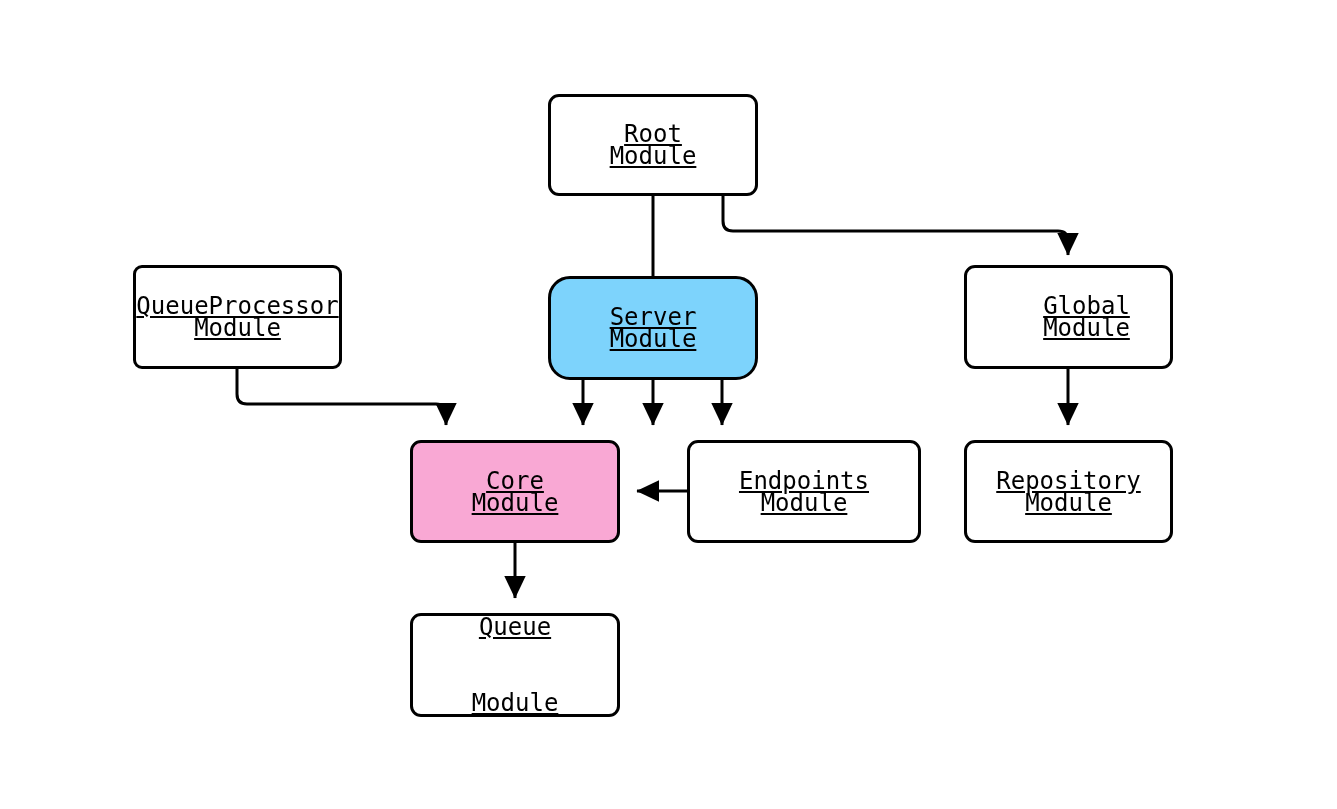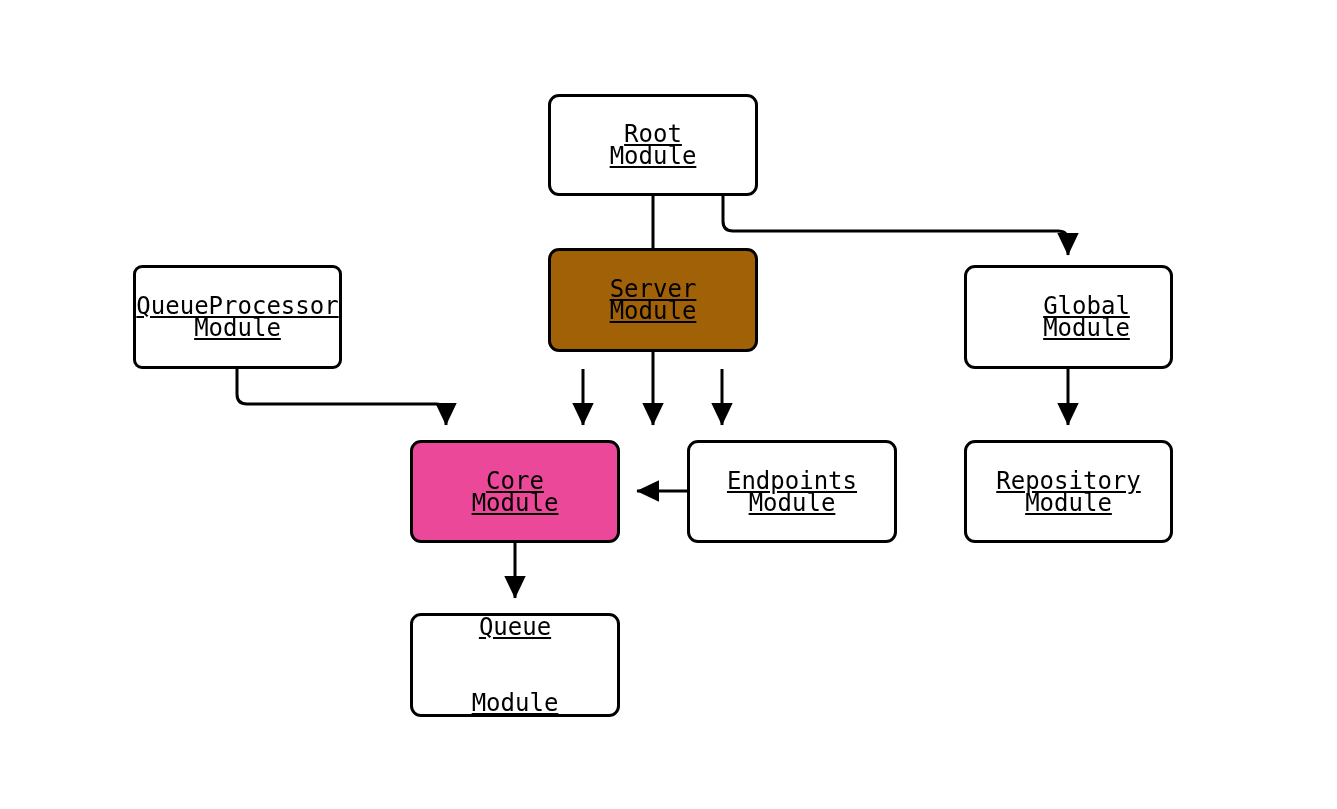--- a/index.html
+++ b/index.html
@@ -75,36 +75,36 @@
   <div class="node" style="left: 548px; top: 94px; width: 210px; height: 102px; background: rgb(255, 255, 255); border-color: rgb(0, 0, 0); border-width: 3px; border-radius: 11px;">
     <div class="node-line" style="color: rgb(0, 0, 0);">Root</div>
     <div class="node-line" style="color: rgb(0, 0, 0);">Module</div>
   </div>
 
   <div class="node" style="left: 133px; top: 265px; width: 209px; height: 104px; background: rgb(255, 255, 255); border-color: rgb(0, 0, 0); border-width: 3px; border-radius: 9px;">
     <div class="node-line" style="color: rgb(0, 0, 0);">QueueProcessor</div>
     <div class="node-line" style="color: rgb(0, 0, 0);">Module</div>
   </div>
 
-  <div class="node" style="left: 548px; top: 248px; width: 210px; height: 104px; background: #a16207; border-color: rgb(0, 0, 0); border-width: 3px; border-radius: 11px;">
+  <div class="node" style="left: 548px; top: 276px; width: 210px; height: 104px; background: #7dd3fc; border-color: rgb(0, 0, 0); border-width: 3px; border-radius: 22px;">
     <div class="node-line" style="color: rgb(0, 0, 0);">Server</div>
     <div class="node-line" style="color: rgb(0, 0, 0);">Module</div>
   </div>
 
   <div class="node" style="left: 964px; top: 265px; width: 209px; height: 104px; background: rgb(255, 255, 255); border-color: rgb(0, 0, 0); border-width: 3px; border-radius: 11px; padding-left: 36px;">
     <div class="node-line" style="color: rgb(0, 0, 0);">Global</div>
     <div class="node-line" style="color: rgb(0, 0, 0);">Module</div>
   </div>
 
-  <div class="node" style="left: 410px; top: 440px; width: 210px; height: 103px; background: #ec4899; border-color: rgb(0, 0, 0); border-width: 3px; border-radius: 11px;">
+  <div class="node" style="left: 410px; top: 440px; width: 210px; height: 103px; background: #f9a8d4; border-color: rgb(0, 0, 0); border-width: 3px; border-radius: 11px;">
     <div class="node-line" style="color: rgb(0, 0, 0);">Core</div>
     <div class="node-line" style="color: rgb(0, 0, 0);">Module</div>
   </div>
 
-  <div class="node" style="left: 687px; top: 440px; width: 210px; height: 103px; background: rgb(255, 255, 255); border-color: rgb(0, 0, 0); border-width: 3px; border-radius: 11px;">
+  <div class="node" style="left: 687px; top: 440px; width: 234px; height: 103px; background: rgb(255, 255, 255); border-color: rgb(0, 0, 0); border-width: 3px; border-radius: 11px;">
     <div class="node-line" style="color: rgb(0, 0, 0);">Endpoints</div>
     <div class="node-line" style="color: rgb(0, 0, 0);">Module</div>
   </div>
 
   <div class="node" style="left: 964px; top: 440px; width: 209px; height: 103px; background: rgb(255, 255, 255); border-color: rgb(0, 0, 0); border-width: 3px; border-radius: 11px;">
     <div class="node-line" style="color: rgb(0, 0, 0);">Repository</div>
     <div class="node-line" style="color: rgb(0, 0, 0);">Module</div>
   </div>
 
   <div class="node" style="left: 410px; top: 613px; width: 210px; height: 104px; background: rgb(255, 255, 255); border-color: rgb(0, 0, 0); border-width: 3px; border-radius: 11px; justify-content: space-between;">

